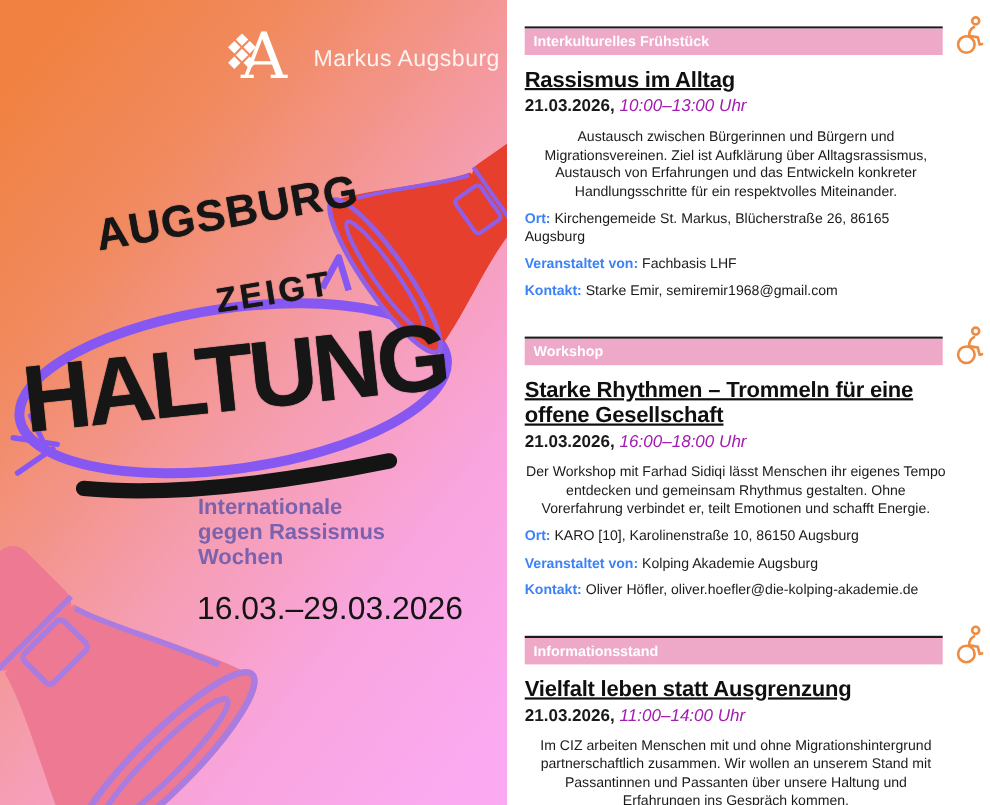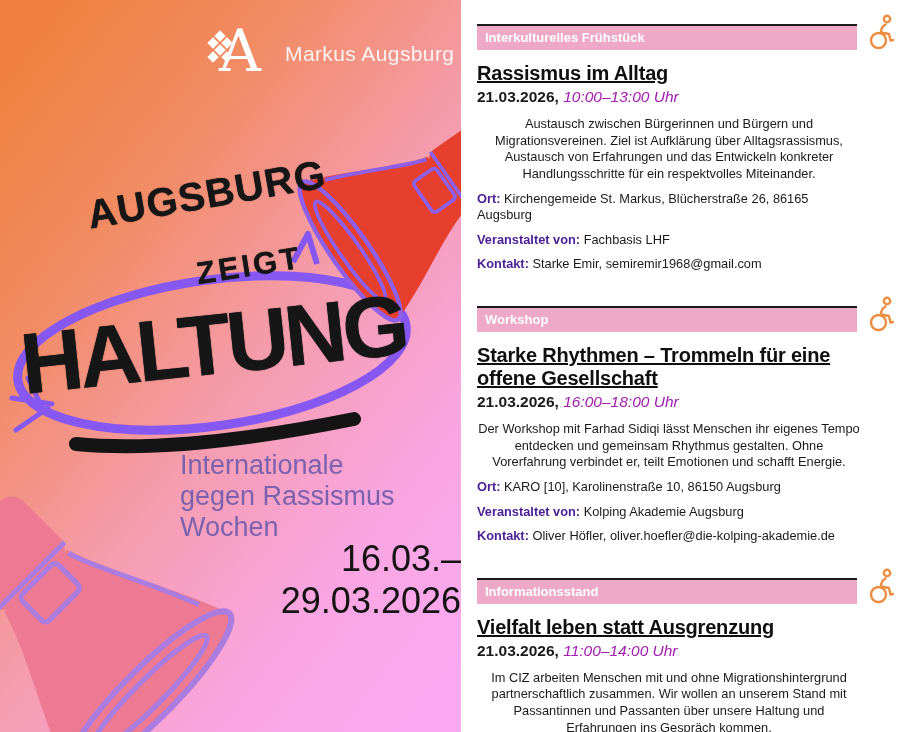--- a/index.html
+++ b/index.html
@@ -20,41 +20,41 @@
   .logo-a { position:absolute; left:16px; top:-6px; font-family:"DejaVu Serif", serif;
             font-size:58px; line-height:1; color:#fff; }
   .logo-text { font-size:21px; letter-spacing:.4px; margin:14px 0 0 10px; font-weight:400; color:#fdf3ef; }
 
   .word { position:absolute; color:#161616; font-weight:bold; white-space:nowrap;
           text-shadow:0 0 1px #161616; }
   .word-augsburg { left:86px; top:172px; font-size:40px; letter-spacing:1px; transform:rotate(-10deg); }
   .word-zeigt    { left:196px; top:248px; font-size:31px; letter-spacing:3px; transform:rotate(-9deg); }
   .word-haltung  { left:20px;  top:295px; font-size:86px; letter-spacing:-4px; transform:rotate(-6deg); }
 
-  .subtitle { position:absolute; left:180px; top:450px; color:#7b62ae; font-weight:normal;
-              font-size:27px; line-height:1.14; }
-  .daterange { position:absolute; left:179px; top:538px; color:#141414; font-size:36px;text-align:right; }
+  .subtitle { position:absolute; left:180px; top:450px; color:#7b62ae; font-weight:bold;
+              font-size:20px; line-height:1.14; }
+  .daterange { position:absolute; left:179px; top:538px; color:#141414; font-size:29px; }
 
   
   .events { position:relative; width:439px; height:732px; background:#fff;
             padding:21px 5px 0 16px; flex:none; }
   .card { margin-bottom:30px; }
   .card-head { display:flex; align-items:flex-end; }
   .banner-wrap { width:380px; border-top:2px solid #1a1a1a; }
   .banner { background:#eea9c9; color:#fff; font-weight:bold; font-size:13px;
             padding:4px 8px 5px 8px; }
   .acc-icon { margin-left:10px; margin-top:-7px; flex:none; }
   .ev-title { width:384px; font-size:20px; font-weight:bold; color:#0f0f0f;
               line-height:1.15; margin:12px 0 3px 0; letter-spacing:-.2px;text-decoration:underline; }
   .ev-date { font-size:15.5px; margin-bottom:2px; }
   .ev-date b { color:#1a1a1a; }
   .ev-date span { color:#a21caf;font-style:italic; }
   .ev-desc { width:384px; font-size:12.8px; line-height:1.3; color:#1a1a1a; margin-top:10px;text-align:center; }
   .ev-meta { width:384px; font-size:12.8px; line-height:1.3; color:#1a1a1a; margin-top:8px; }
-  .ev-meta b { color:#4c1d95; }
+  .ev-meta b { color:#3b82f6; }
 </style>
 </head>
 <body>
 
 <div class="page">
 
   <div class="poster">
 
     <svg class="decor" viewBox="0 0 461 732">
       <defs>

